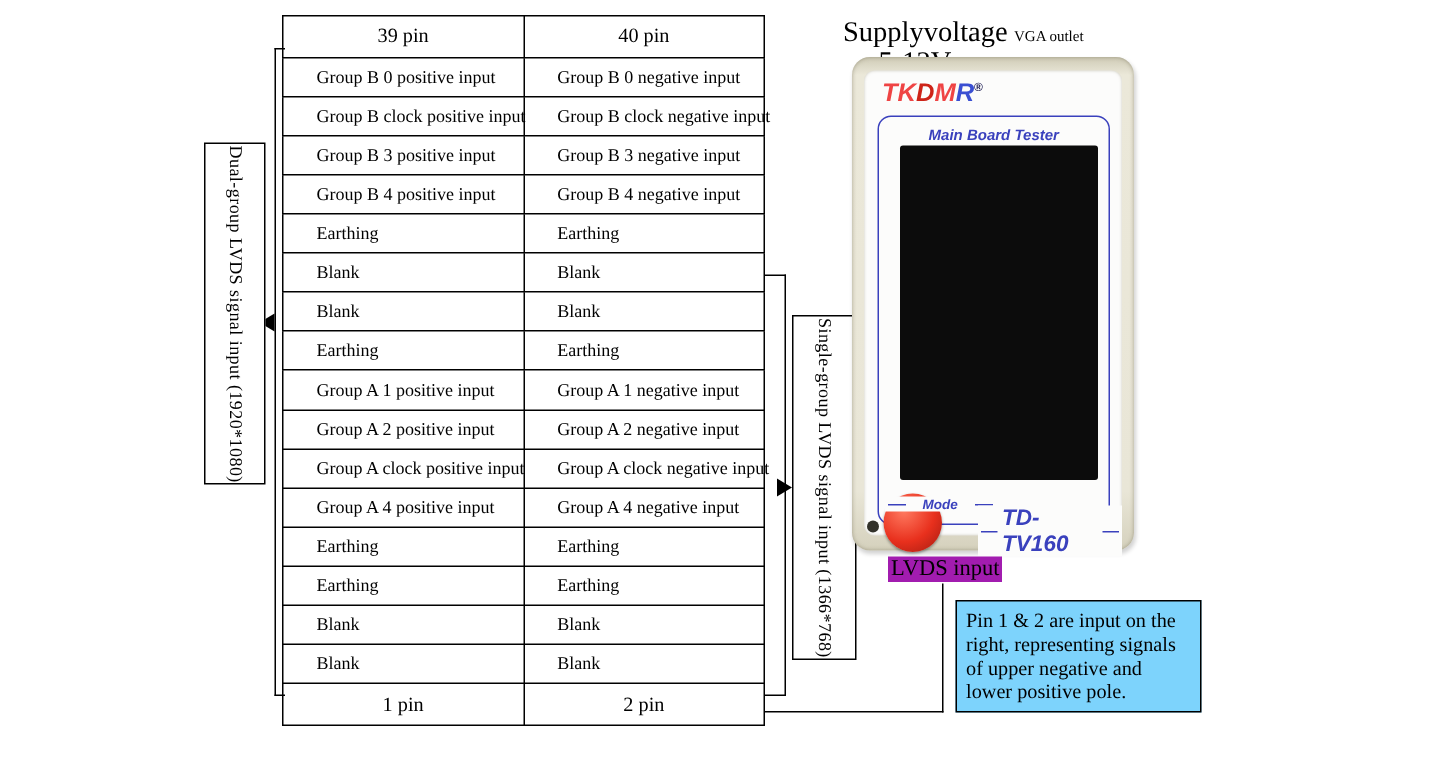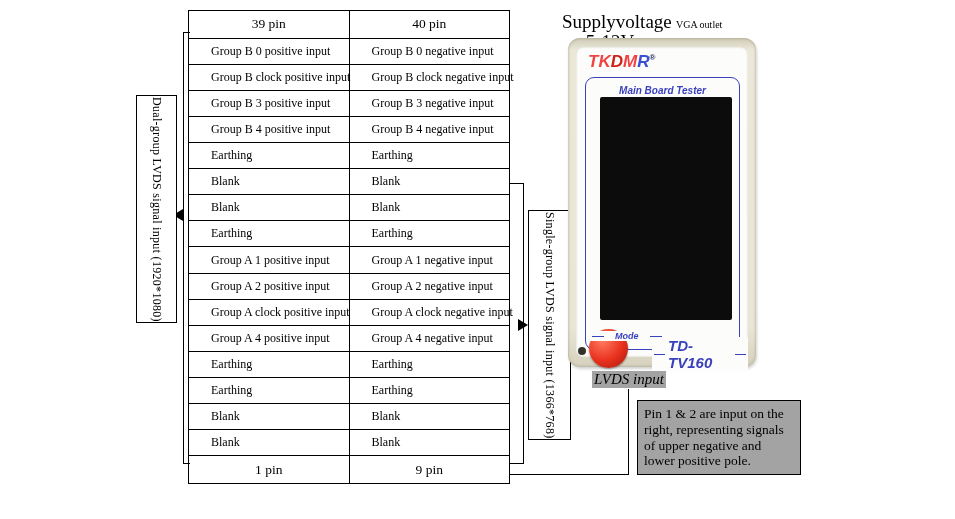--- a/index.html
+++ b/index.html
@@ -46,24 +46,24 @@
     display:flex;align-items:center;justify-content:center;
   }
   .vlabel span{
     writing-mode:vertical-rl;font-size:12px;letter-spacing:.3px;white-space:nowrap;
   }
   .vlabel.left{left:136px;top:95px;width:39px;height:226px;}
   .vlabel.right{left:528px;top:210px;width:41px;height:228px;}
   
   .supply-label{position:absolute;left:562px;top:12px;width:96px;text-align:center;font-size:19px;line-height:1.05;font-family:Liberation Serif, serif;}
   .vga-label{position:absolute;left:676px;top:19px;font-size:10px;}
-  .lvds-label{position:absolute;left:592px;top:371px;font-size:15px;background:#a3a3a3;padding:0 2px;font-style:italic;}
+  .lvds-label{position:absolute;left:592px;top:371px;font-size:15px;background:#a21caf;padding:0 2px;}
   .note-box{
     position:absolute;left:637px;top:400px;width:150px;border:1.5px solid #000;
-    padding:5px 6px;font-size:13.5px;line-height:1.17;background:#a3a3a3;
+    padding:5px 6px;font-size:13.5px;line-height:1.17;background:#7dd3fc;
   }
   
   .device{
     position:absolute;left:568px;top:38px;width:188px;height:329px;border-radius:12px;
     background:linear-gradient(180deg,#cfcbb6 0,#ebe8d9 12px,#e9e6d7 88%,#d5d1bd 100%);
     box-shadow:inset 0 0 3px rgba(120,115,90,.6),1px 2px 3px rgba(0,0,0,.18);
   }
   .device-face{
     position:absolute;left:8px;top:9px;right:8px;bottom:10px;background:#fcfcfb;
     border-radius:7px;box-shadow:inset 0 0 2px rgba(150,145,120,.5);
@@ -166,21 +166,21 @@
   <tr>
         <td>Blank</td>
         <td>Blank</td>
       </tr>
   <tr>
         <td>Blank</td>
         <td>Blank</td>
       </tr>
   <tr class="ftr">
     <td>1 pin</td>
-    <td>9 pin</td>
+    <td>2 pin</td>
   </tr>
 </tbody>
   </table>
 
 <div class="bracket-left"></div>
 <div class="arrow-left"></div>
 <div class="vlabel left">
   <span>Dual-group LVDS signal input (1920*1080)</span>
 </div>
 

